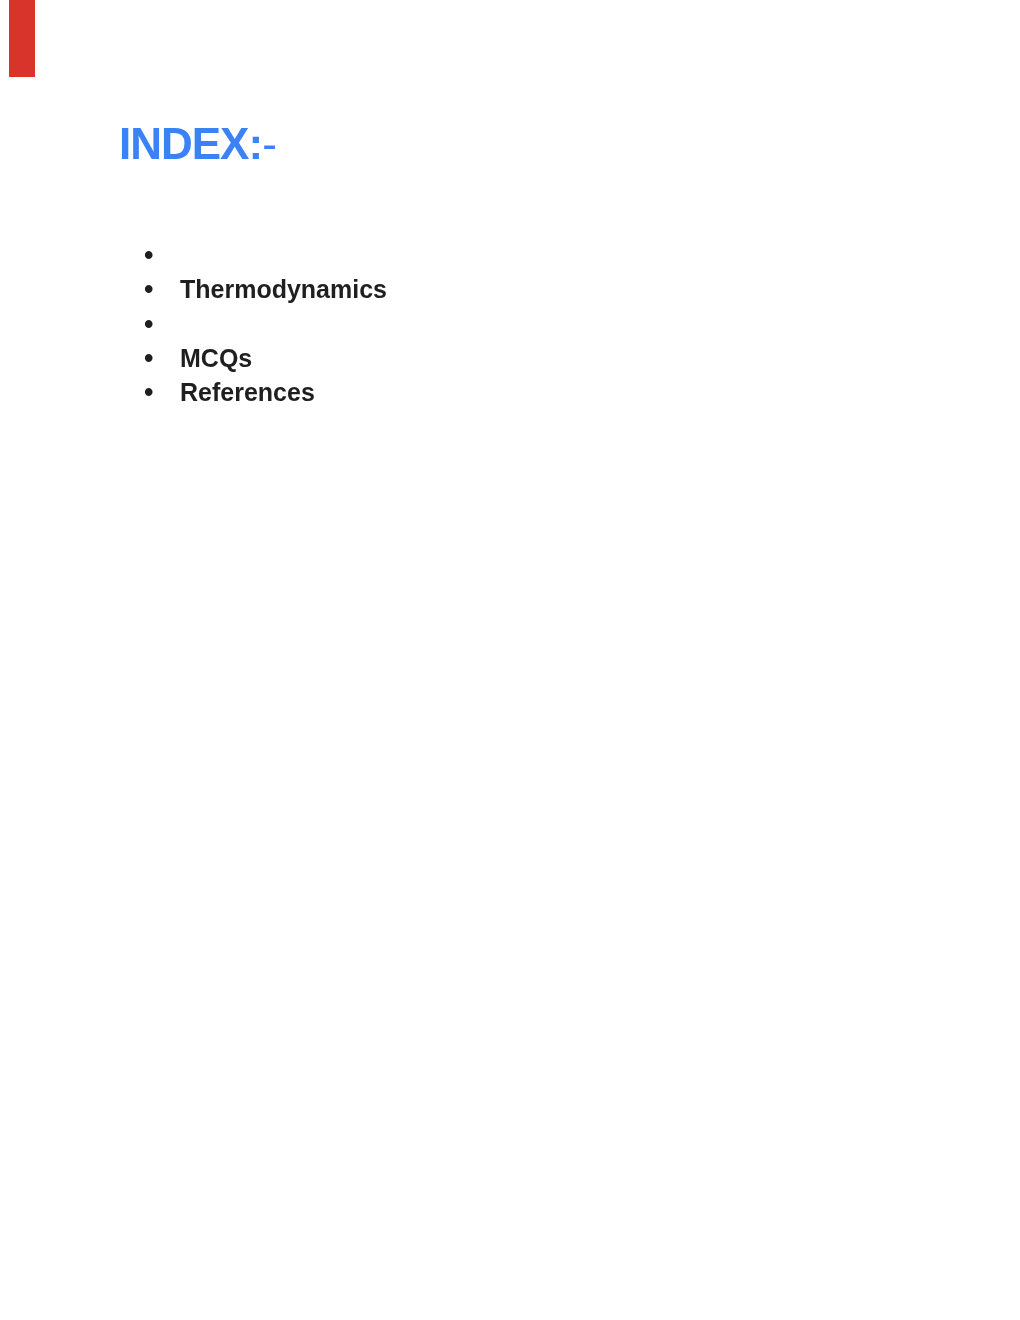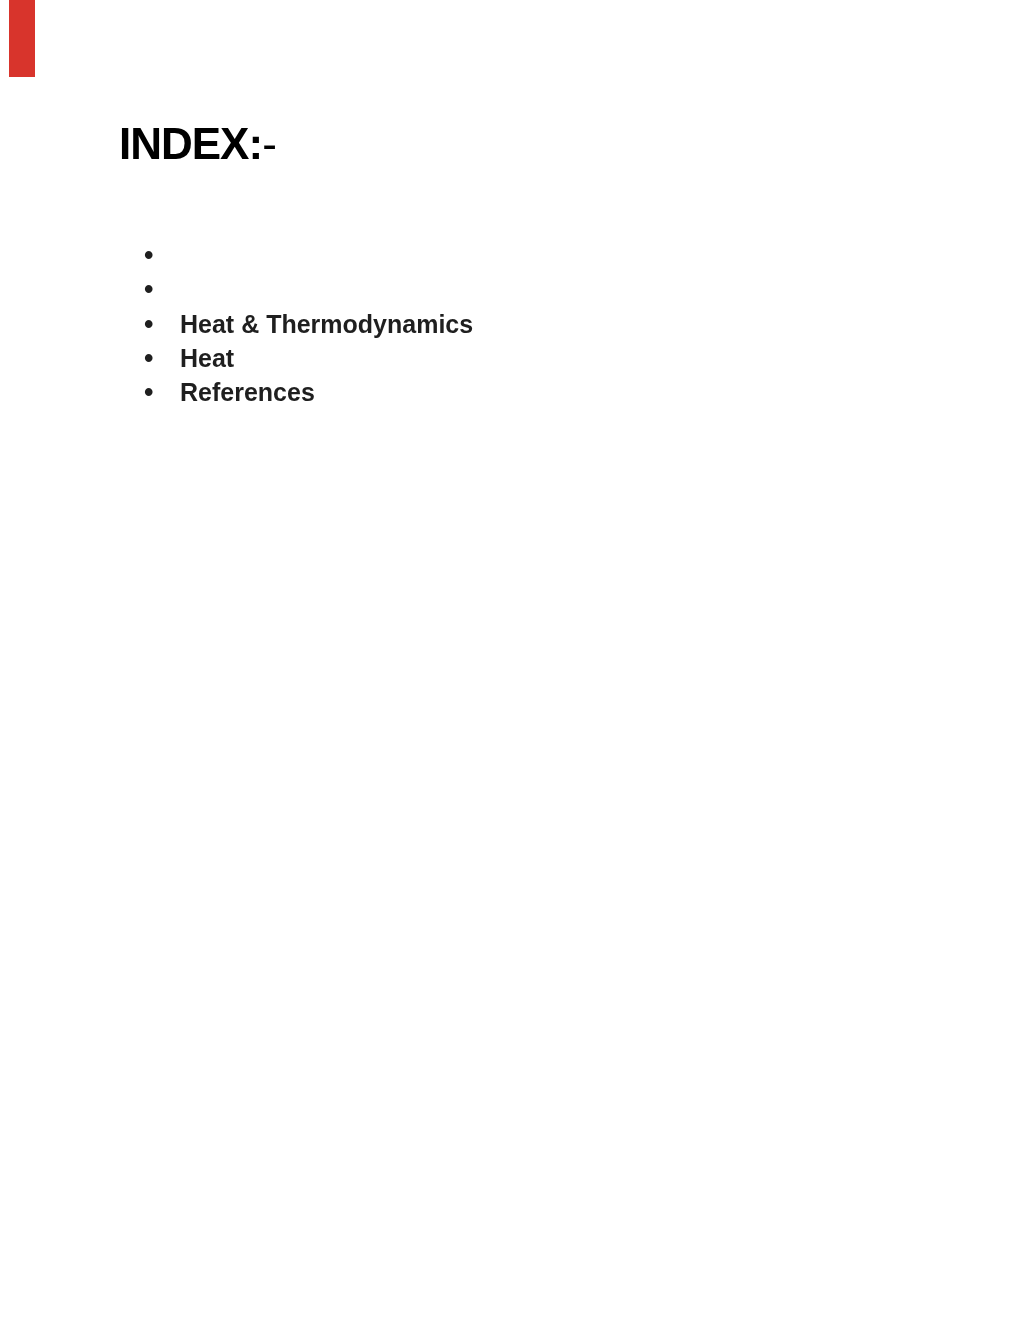--- a/index.html
+++ b/index.html
@@ -68,36 +68,36 @@
     display: inline-block;
   }
 </style>
 </head>
 <body>
 
 <div class="page">
 
   <div class="ribbon" style="background: rgb(216, 52, 44);"></div>
 
-  <h1 class="title" style="color: #000000;"><span>INDEX:</span><span class="thin">-</span></h1>
+  <h1 class="title" style="color: #3b82f6;"><span>INDEX:</span><span class="thin">-</span></h1>
 
   <ul class="index-list" style="color: rgb(31, 31, 31);">
     <li>
       <span class="bullet">•</span>
     </li>
     <li>
       <span class="bullet">•</span>
+      <span class="label">Thermodynamics</span>
     </li>
     <li>
       <span class="bullet">•</span>
-      <span class="label">Heat &amp; Thermodynamics</span>
     </li>
     <li>
       <span class="bullet">•</span>
-      <span class="label">Heat</span>
+      <span class="label">MCQs</span>
     </li>
     <li>
       <span class="bullet">•</span>
       <span class="label">References</span>
     </li>
   </ul>
 
 </div>
 
 </body></html>

